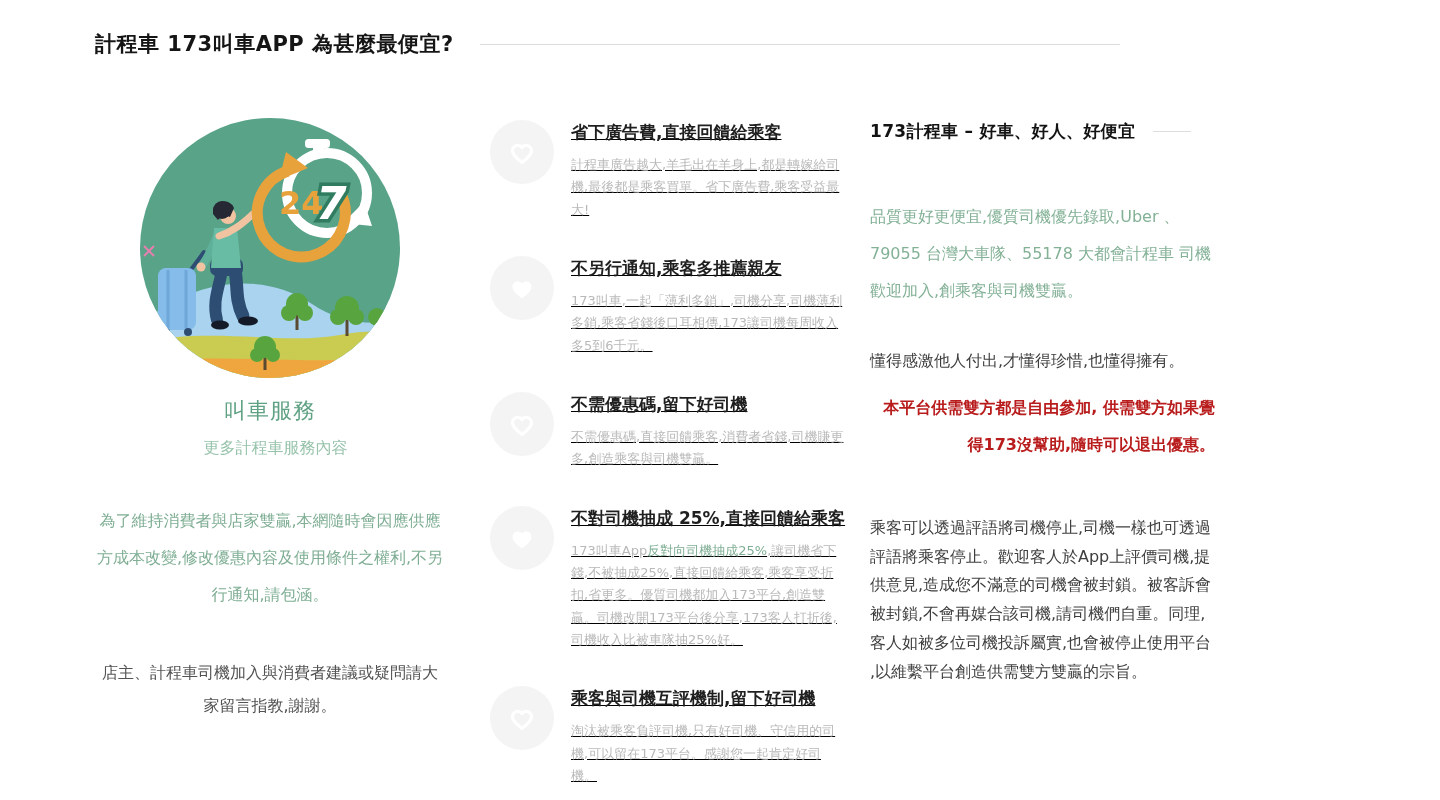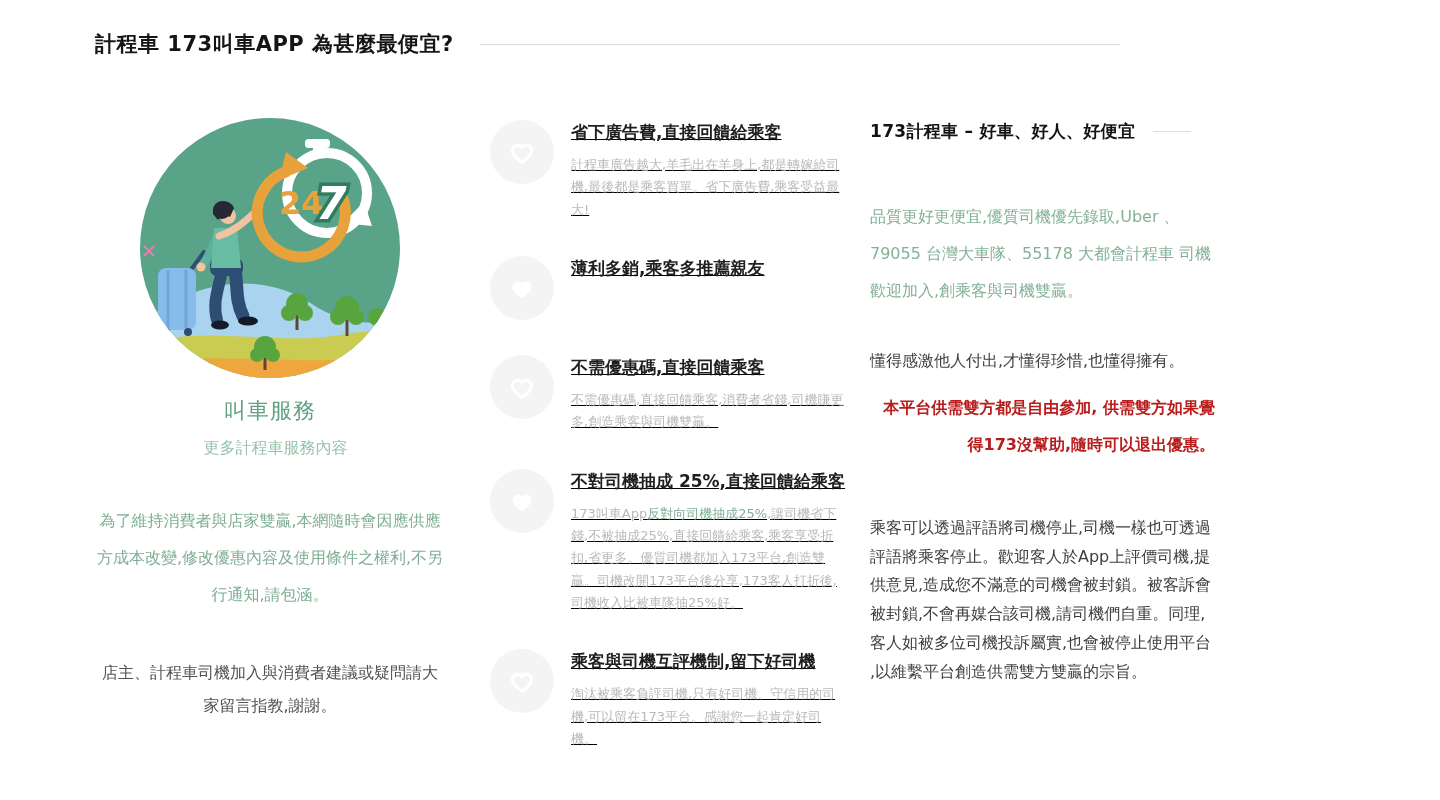--- a/index.html
+++ b/index.html
@@ -169,32 +169,33 @@
         </div>
       </div>
 
       <div class="feature">
         <div class="f-icon">
           <svg class="heart-solid" width="30" height="30" viewBox="0 0 24 24">
               <path d="M12 20.3 C 7.2 16.6 4.4 13.9 4.4 10.9 C 4.4 8.5 6.3 6.7 8.6 6.7 C 10 6.7 11.3 7.4 12 8.5 C 12.7 7.4 14 6.7 15.4 6.7 C 17.7 6.7 19.6 8.5 19.6 10.9 C 19.6 13.9 16.8 16.6 12 20.3 Z"></path>
             </svg>
         </div>
         <div class="f-text">
-          <h3 class="f-title">薄利多銷,乘客多推薦親友</h3>
+          <h3 class="f-title">不另行通知,乘客多推薦親友</h3>
+          <p class="f-body">173叫車,一起「薄利多銷」,司機分享,司機薄利多銷,乘客省錢後口耳相傳,173讓司機每周收入多5到6千元。</p>
         </div>
       </div>
 
       <div class="feature">
         <div class="f-icon">
           <svg class="heart-outline" width="30" height="30" viewBox="0 0 24 24">
               <path d="M12 20.3 C 7.2 16.6 4.4 13.9 4.4 10.9 C 4.4 8.5 6.3 6.7 8.6 6.7 C 10 6.7 11.3 7.4 12 8.5 C 12.7 7.4 14 6.7 15.4 6.7 C 17.7 6.7 19.6 8.5 19.6 10.9 C 19.6 13.9 16.8 16.6 12 20.3 Z"></path>
             </svg>
         </div>
         <div class="f-text">
-          <h3 class="f-title">不需優惠碼,直接回饋乘客</h3>
+          <h3 class="f-title">不需優惠碼,留下好司機</h3>
           <p class="f-body">不需優惠碼,直接回饋乘客,消費者省錢,司機賺更多,創造乘客與司機雙贏。</p>
         </div>
       </div>
 
       <div class="feature">
         <div class="f-icon">
           <svg class="heart-solid" width="30" height="30" viewBox="0 0 24 24">
               <path d="M12 20.3 C 7.2 16.6 4.4 13.9 4.4 10.9 C 4.4 8.5 6.3 6.7 8.6 6.7 C 10 6.7 11.3 7.4 12 8.5 C 12.7 7.4 14 6.7 15.4 6.7 C 17.7 6.7 19.6 8.5 19.6 10.9 C 19.6 13.9 16.8 16.6 12 20.3 Z"></path>
             </svg>
         </div>

